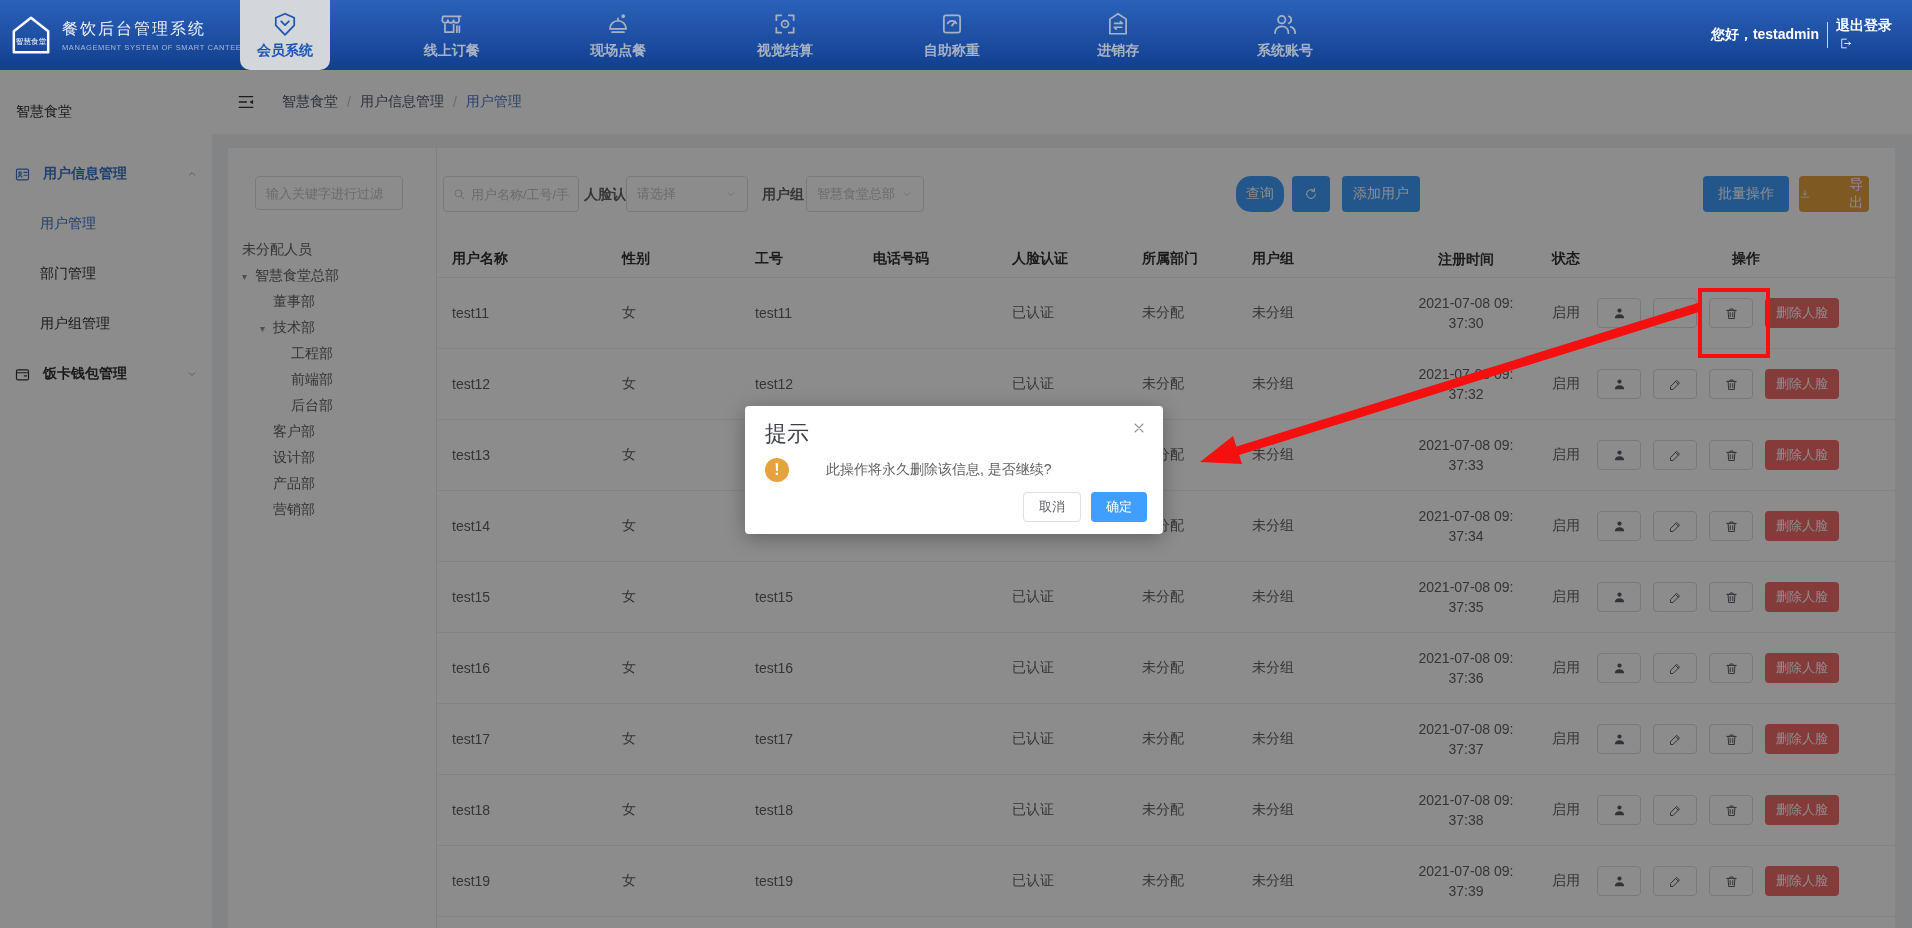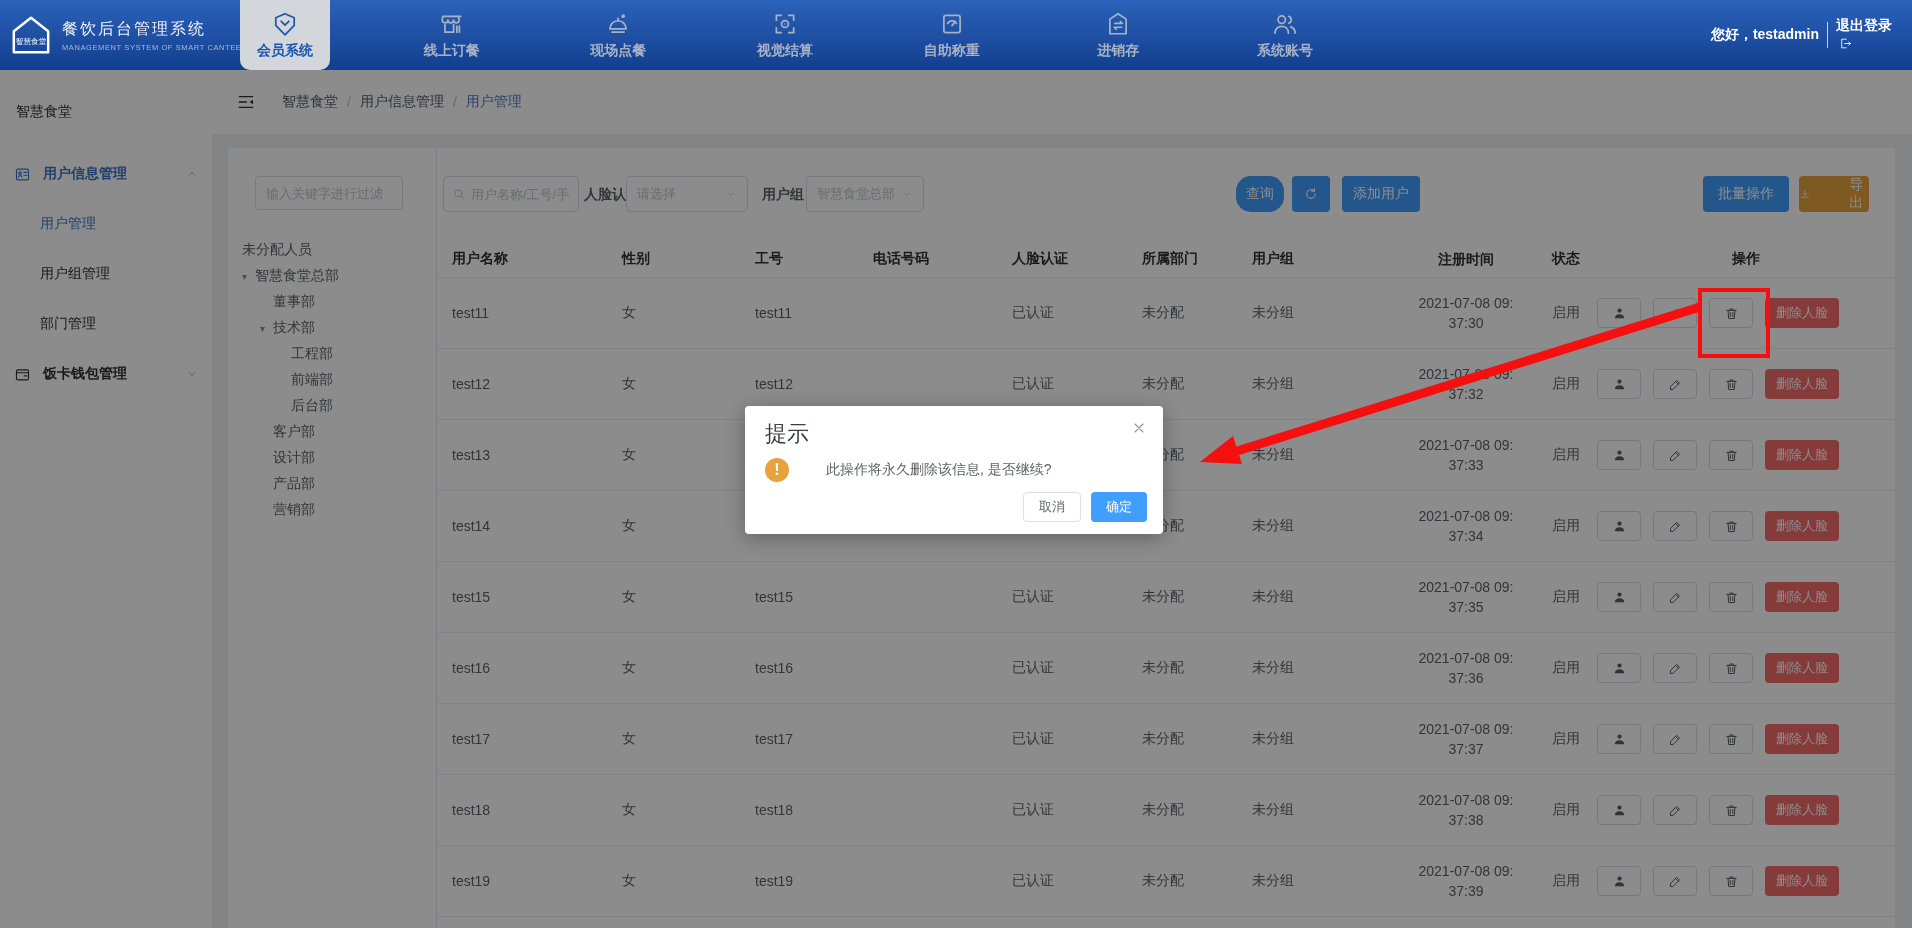--- a/index.html
+++ b/index.html
@@ -231,22 +231,22 @@
             </svg>
           </span>
           <span class="glbl">用户信息管理</span>
           <span class="gchev">
             <svg viewBox="0 0 24 24">
               <path d="M6.5 14.5L12 9l5.5 5.5"></path>
             </svg>
           </span>
         </div>
         <div class="sb-child act">用户管理</div>
+        <div class="sb-child">部门管理</div>
         <div class="sb-child">用户组管理</div>
-        <div class="sb-child">部门管理</div>
         <div class="sb-group">
           <span class="gicon">
             <svg viewBox="0 0 24 24">
               <rect x="3.5" y="5.5" width="17" height="14" rx="2"></rect>
               <path d="M3.5 9.5h17"></path>
               <path d="M14.5 14h3.5"></path>
             </svg>
           </span>
           <span class="glbl">饭卡钱包管理</span>
           <span class="gchev">

